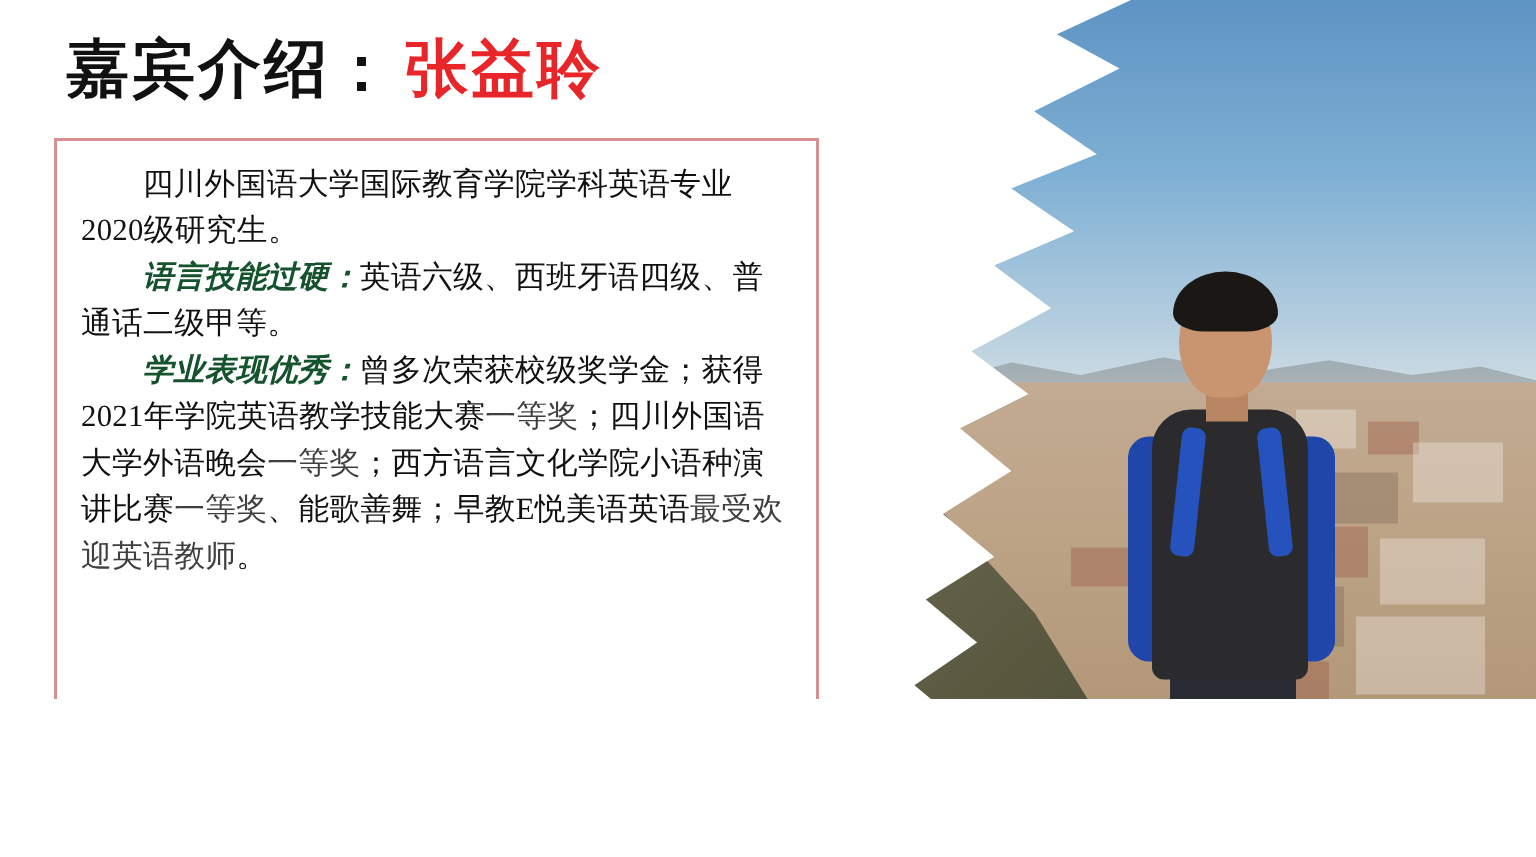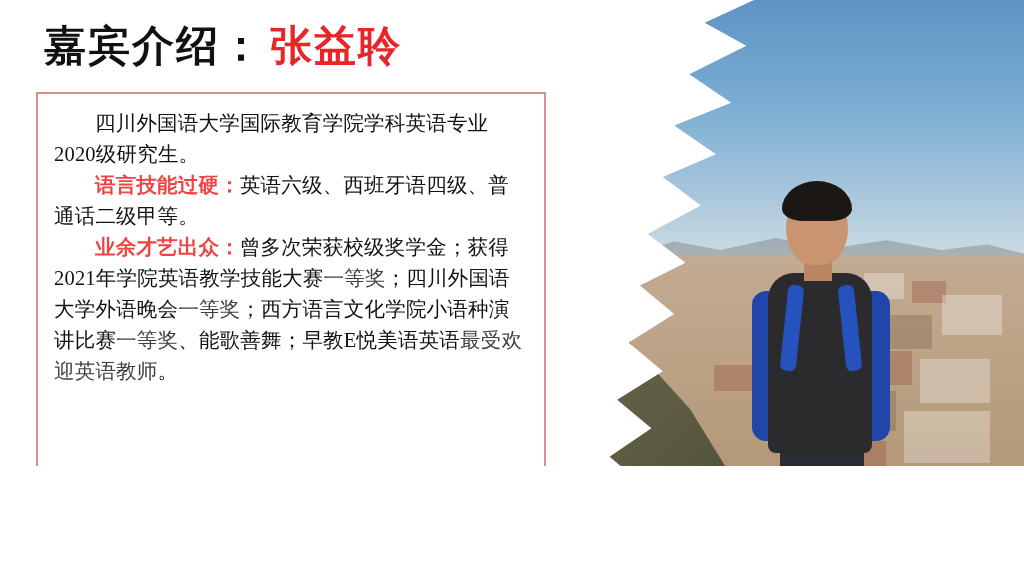--- a/index.html
+++ b/index.html
@@ -199,22 +199,23 @@
   }
   .para {
     font-size: 20.5px;
     line-height: 31px;
     color: #111111;
     text-indent: 2em;
     margin: 0;
     letter-spacing: 0.2px;
   }
   .hl {
-    color: #ef4444;
+    color: #14532d;
     font-weight: bold;
+    font-style: italic;
   }
   .hl-in {
     color: #404040;
   }
 </style>
 </head>
 <body>
 
 <div class="slide">
 
@@ -256,16 +257,16 @@
     <div class="torn"></div>
   </div>
 
   <div class="title">
     <span class="t-main">嘉宾介绍：</span><span class="t-name">张益聆</span>
   </div>
 
   <div class="textbox">
     <p class="para"><span>四川外国语大学国际教育学院学科英语专业2020级研究生。</span></p>
     <p class="para"><span class="hl">语言技能过硬：</span><span>英语六级、西班牙语四级、普通话二级甲等。</span></p>
-    <p class="para"><span class="hl">业余才艺出众：</span><span>曾多次荣获校级奖学金；获得2021年学院英语教学技能大赛</span><span class="hl-in">一等奖</span><span>；四川外国语大学外语晚会</span><span class="hl-in">一等奖</span><span>；西方语言文化学院小语种演讲比赛</span><span class="hl-in">一等奖</span><span>、能歌善舞；早教E悦美语英语</span><span class="hl-in">最受欢迎英语教师</span><span>。</span></p>
+    <p class="para"><span class="hl">学业表现优秀：</span><span>曾多次荣获校级奖学金；获得2021年学院英语教学技能大赛</span><span class="hl-in">一等奖</span><span>；四川外国语大学外语晚会</span><span class="hl-in">一等奖</span><span>；西方语言文化学院小语种演讲比赛</span><span class="hl-in">一等奖</span><span>、能歌善舞；早教E悦美语英语</span><span class="hl-in">最受欢迎英语教师</span><span>。</span></p>
   </div>
 
 </div>
 
 </body></html>

